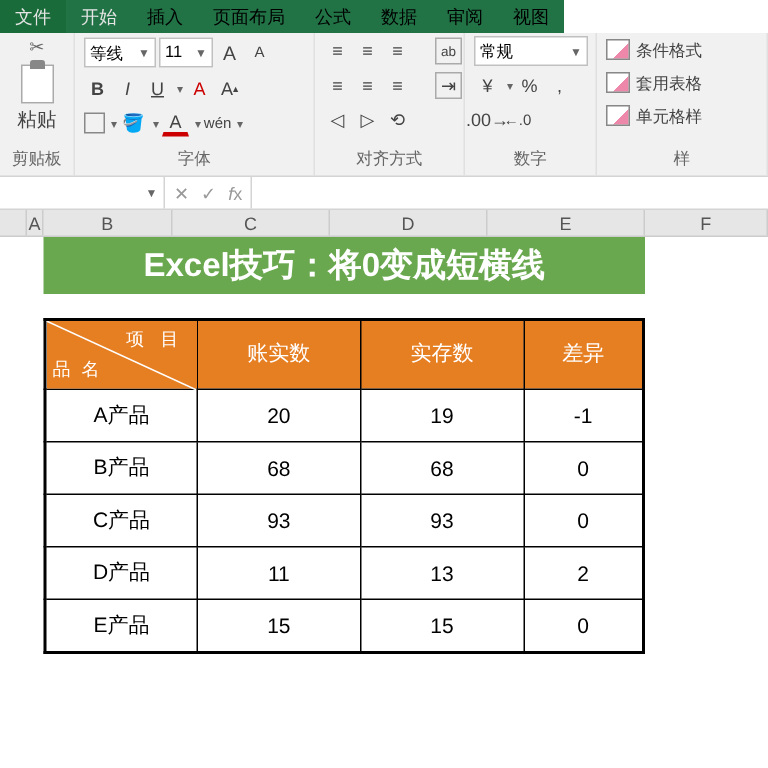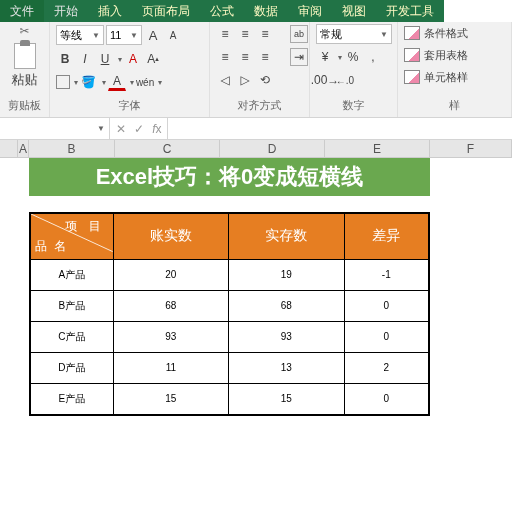--- a/index.html
+++ b/index.html
@@ -2,21 +2,21 @@
 <html><head>
 <meta charset="utf-8">
 <style>
   * { box-sizing: border-box; margin: 0; padding: 0; }
   body { font-family: "Microsoft YaHei", sans-serif; font-size: 12px; background: #fff; width: 512px; height: 512px; overflow: hidden; }
   
   .titlebar { display: flex; background: #fff; height: 22px; }
   .titlebar .tab { padding: 3px 10px; color: #e5e5e5; font-size: 12px; }
   .titlebar .tab.file { background: #1a6b3a; }
   .titlebar .tab.active { background: #217346; }
-  .titlebar .tab.normal { background: #217346; color: #fef9c3; }
+  .titlebar .tab.normal { background: #217346; color: #000000; }
   
   .ribbon { background: #f1f1f1; border-bottom: 1px solid #d4d4d4; display: flex; height: 96px; }
   .ribbon-group { border-right: 1px solid #e0e0e0; padding: 2px 6px; display: flex; flex-direction: column; justify-content: space-between; }
   .ribbon-group-label { text-align: center; color: #666; font-size: 11px; padding: 2px 0; }
   .ribbon-main { flex: 1; display: flex; flex-direction: column; gap: 3px; align-items: center; justify-content: flex-start; }
   
   .clipboard-group { width: 50px; }
   .font-group { width: 160px; }
   .align-group { width: 100px; }
   .number-group { width: 88px; }
@@ -51,41 +51,40 @@
   .col-C { width: 105px; }
   .col-D { width: 105px; }
   .col-E { width: 105px; }
   .col-F { width: 82px; }
   
   .content-wrap { padding-left: 29px; }
   .banner { background: #6aa84f; color: #fff; font-size: 22px; font-weight: bold; padding: 4px 10px; width: 401px; text-align: center; }
   
   .tbl-wrap { width: 401px; margin-top: 16px; }
   .tbl { width: 100%; border-collapse: collapse; border: 2.5px solid #000; }
-  .tbl td, .tbl th { border: 1px solid #000; text-align: center; font-size: 10px; padding: 8px 4px; }
+  .tbl td, .tbl th { border: 1px solid #000; text-align: center; font-size: 14px; padding: 8px 4px; }
   .tbl .title-row td { font-size: 16px; font-weight: normal; padding: 7px 4px; }
   .tbl .head-row td { background: #e67e22; color: #fff; font-size: 14px; padding: 10px 4px; }
   .diag-cell { position: relative; padding: 0 !important; height: 46px; }
   .diag-cell svg { position: absolute; inset: 0; }
-  .diag-top { position: absolute; top: 4px; right: 8px; font-size: 12px; letter-spacing: 4px; }
+  .diag-top { position: absolute; top: 4px; right: 8px; font-size: 12px; letter-spacing: 4px; font-family: Liberation Serif, serif; }
   .diag-bot { position: absolute; bottom: 4px; left: 4px; font-size: 12px; letter-spacing: 2px; }
 </style>
 </head>
 <body>
 
 <div class="titlebar">
   <div class="tab file">文件</div>
   <div class="tab active">开始</div>
   <div class="tab normal">插入</div>
   <div class="tab normal">页面布局</div>
   <div class="tab normal">公式</div>
   <div class="tab normal">数据</div>
   <div class="tab normal">审阅</div>
   <div class="tab normal">视图</div>
-  <div class="tab normal">开发工具</div>
 </div>
 
 <div class="ribbon">
   <div class="ribbon-group clipboard-group">
     <div class="ribbon-main">
       <div style="display:flex; gap:4px; align-items:flex-start;">
         <span style="color:#666">✂</span>
       </div>
       <div class="paste-btn">
         <div class="paste-icon"></div>

